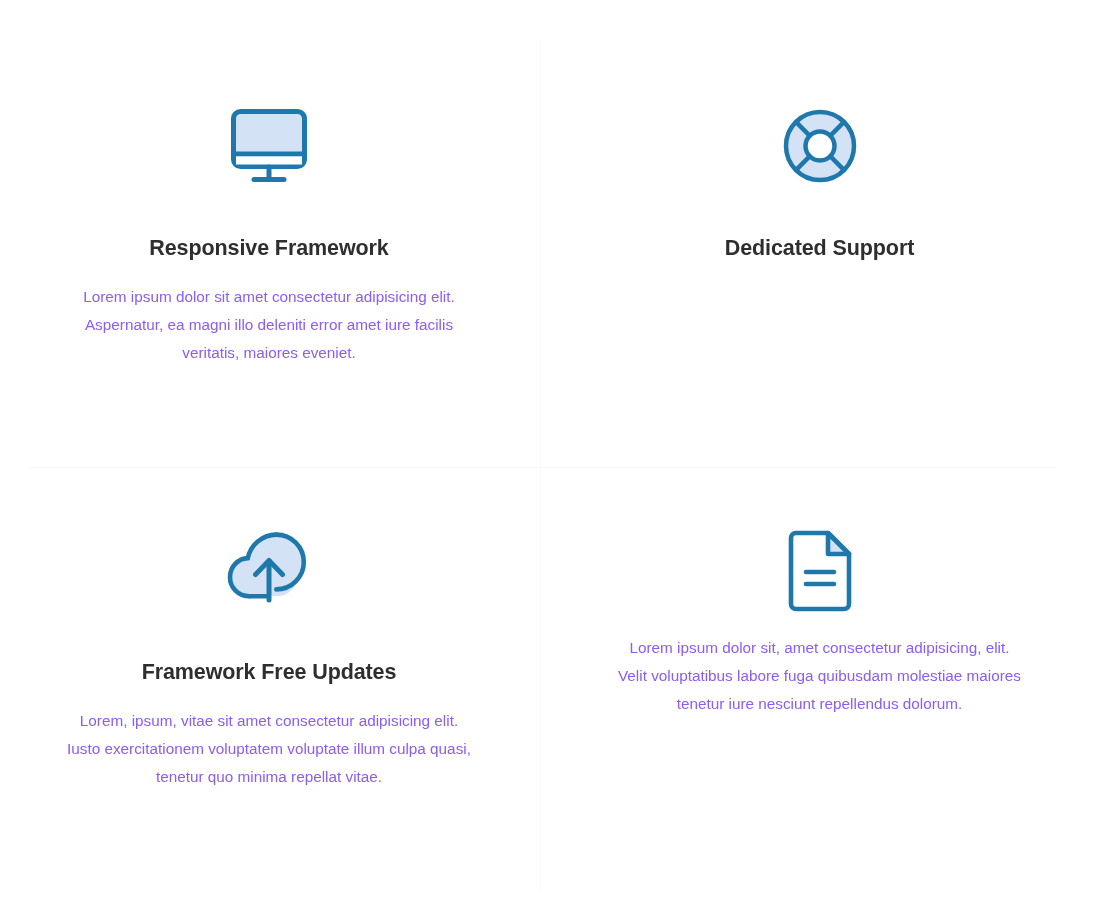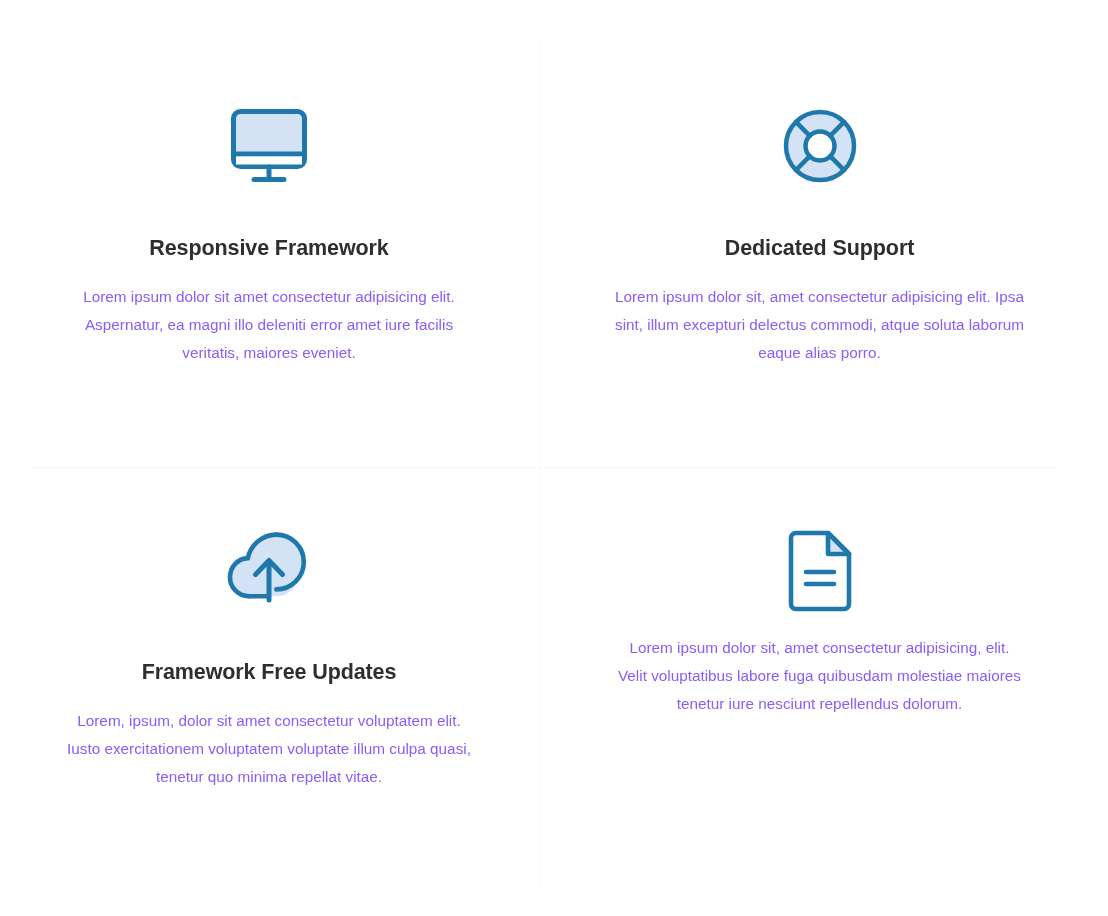--- a/index.html
+++ b/index.html
@@ -134,40 +134,39 @@
         <svg width="76" height="76" viewBox="0 0 76 76" xmlns="http://www.w3.org/2000/svg">
           <circle cx="38" cy="38" r="34" fill="#d3e3f5" stroke="#1f78ab" stroke-width="4.5"></circle>
           <circle cx="38" cy="38" r="14.5" fill="#ffffff" stroke="#1f78ab" stroke-width="4.5"></circle>
           <path d="M14.2 14.2 L27.8 27.8" stroke="#1f78ab" stroke-width="4.5" stroke-linecap="round"></path>
           <path d="M61.8 14.2 L48.2 27.8" stroke="#1f78ab" stroke-width="4.5" stroke-linecap="round"></path>
           <path d="M14.2 61.8 L27.8 48.2" stroke="#1f78ab" stroke-width="4.5" stroke-linecap="round"></path>
           <path d="M61.8 61.8 L48.2 48.2" stroke="#1f78ab" stroke-width="4.5" stroke-linecap="round"></path>
         </svg>
       </span>
       <h3 class="feature-title title-r1">Dedicated Support</h3>
-      <p class="feature-text">Lorem ipsum dolor sit, amet consectetur adipisicing elit. Ipsa sint, illum excepturi delectus commodi, atque soluta laborum eaque alias porro.</p>
     </div>
 
     <div class="spacer-cell"></div>
     <div class="spacer-cell"></div>
     <div class="spacer-cell"></div>
 
     <div class="feature-card card-r2 card-c1">
       <span class="feature-icon">
         <svg width="84" height="76" viewBox="0 0 84 76" xmlns="http://www.w3.org/2000/svg">
           <path d="M24 66 C11 66 3 57 3 46.5 C3 36.5 11 28 21 27.8 C24 14 36 4.5 49 4.5 C64 4.5 76.5 16.5 76.5 31.5 C76.5 47 65 66 52 66 Z" fill="#d3e3f5" stroke="none"></path>
           <path d="M22.5 66.2 C11.2 66.2 3 57.6 3 47.2 C3 37 11 28.4 20.8 28.1 C23.6 14.6 35.8 4.6 49.3 4.6" fill="none" stroke="#1f78ab" stroke-width="4.6" stroke-linecap="round"></path>
           <path d="M49.3 4.6 C64.5 4.6 76.8 16.9 76.8 32 C76.8 47.2 64.5 59.4 49.3 59.4" fill="none" stroke="#1f78ab" stroke-width="4.6" stroke-linecap="round"></path>
           <path d="M22.5 66.2 H40" fill="none" stroke="#1f78ab" stroke-width="4.6" stroke-linecap="round"></path>
           <path d="M42 70 V31" stroke="#1f78ab" stroke-width="5" fill="none" stroke-linecap="round"></path>
           <path d="M28.5 44.5 L42 30.5 L55.5 44.5" stroke="#1f78ab" stroke-width="5" fill="none" stroke-linecap="round" stroke-linejoin="round"></path>
         </svg>
       </span>
       <h3 class="feature-title title-r2">Framework Free Updates</h3>
-      <p class="feature-text">Lorem, ipsum, dolor sit amet consectetur voluptatem elit. Iusto exercitationem voluptatem voluptate illum culpa quasi, tenetur quo minima repellat vitae.</p>
+      <p class="feature-text">Lorem, ipsum, vitae sit amet consectetur adipisicing elit. Iusto exercitationem voluptatem voluptate illum culpa quasi, tenetur quo minima repellat vitae.</p>
     </div>
 
     <div class="spacer-cell"></div>
 
     <div class="feature-card card-r2 card-c2">
       <span class="feature-icon">
         <svg width="64" height="82" viewBox="0 0 64 82" xmlns="http://www.w3.org/2000/svg">
           <path d="M3 8 A5 5 0 0 1 8 3 H40 L61 24 V74 A5 5 0 0 1 56 79 H8 A5 5 0 0 1 3 74 Z" fill="#ffffff" stroke="#1f78ab" stroke-width="4.6" stroke-linejoin="round"></path>
           <path d="M40 3 L61 24 H40 Z" fill="#d3e3f5" stroke="#1f78ab" stroke-width="4.6" stroke-linejoin="round"></path>
           <path d="M18 42 H46" stroke="#1f78ab" stroke-width="4.6" stroke-linecap="round"></path>

